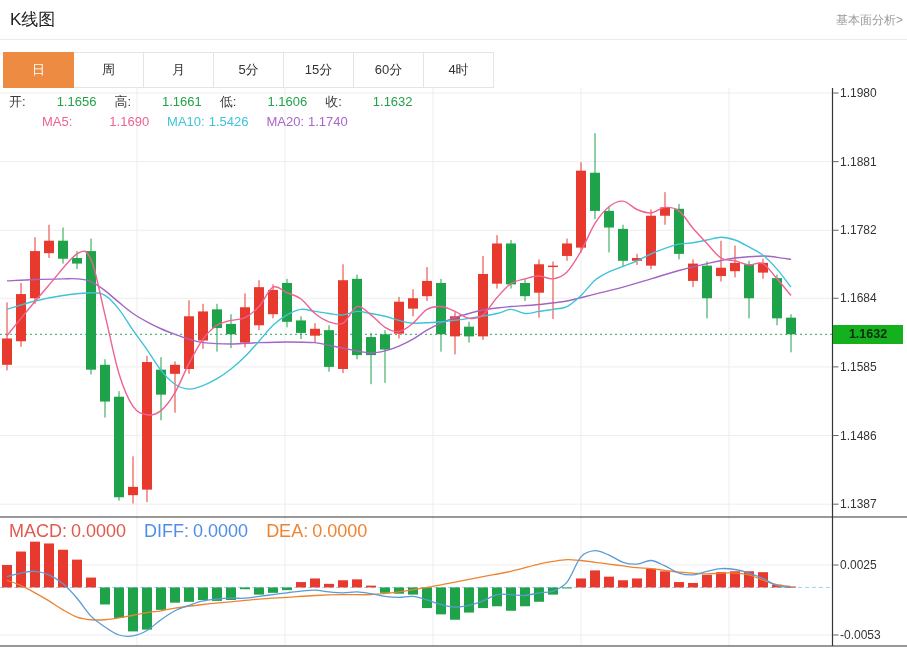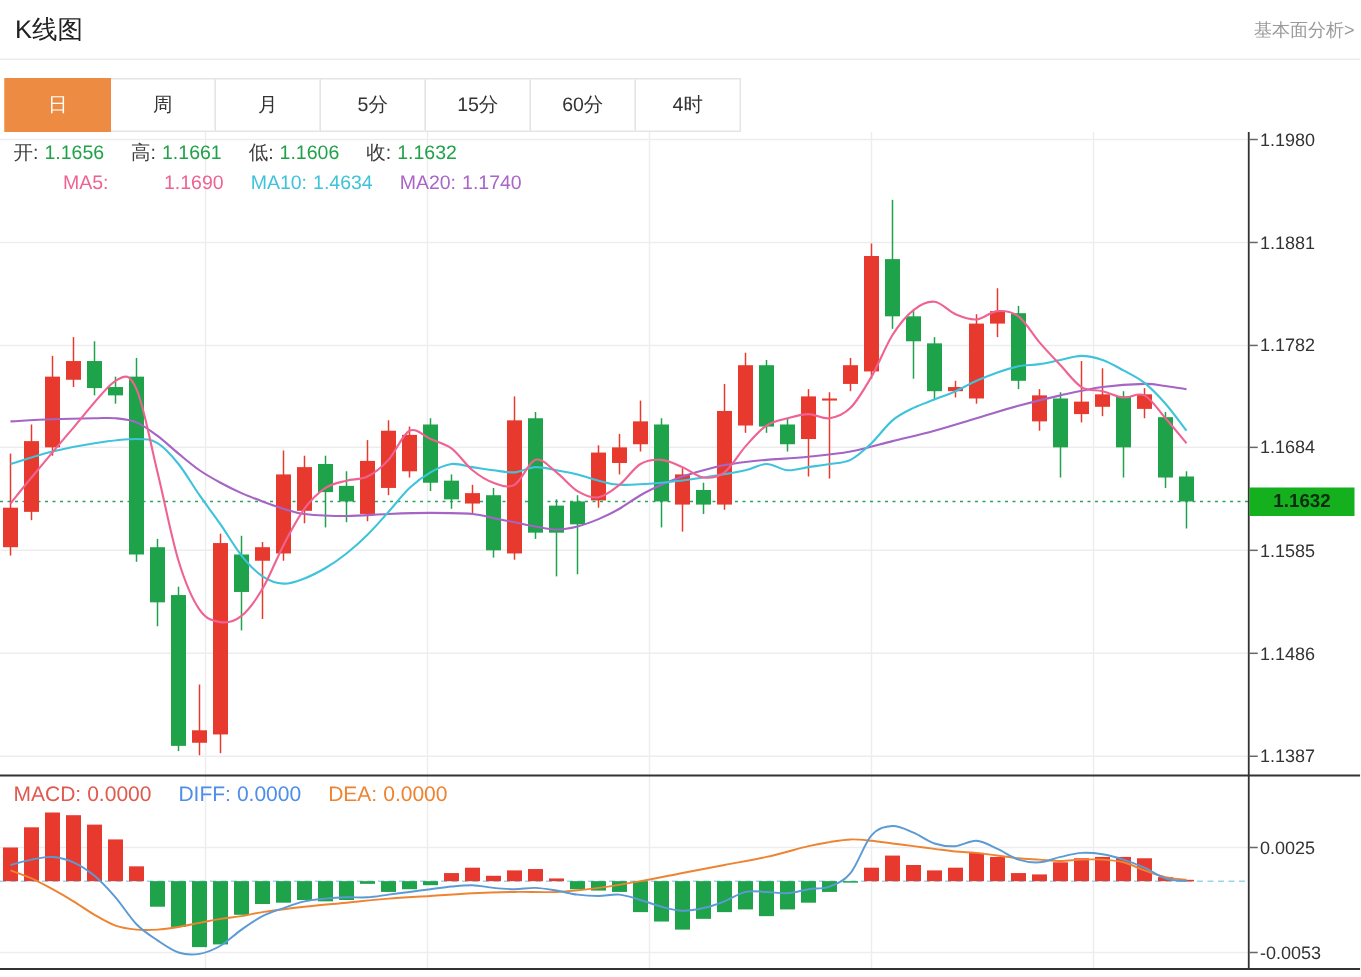--- a/index.html
+++ b/index.html
@@ -14,21 +14,21 @@
   .tab{width:69px;height:34px;line-height:34px;text-align:center;font-size:13px;color:#333;
        background:#fff;border:1px solid #e4e4e4;margin-left:-1px;cursor:pointer;box-sizing:content-box;}
   .tab.active{background:#ed8b43;border-color:#ed8b43;color:#fff;position:relative;z-index:2;}
   
   #chart-svg{position:absolute;left:0;top:0;width:907px;height:651px;}
   
   .legend{position:absolute;left:9px;font-size:13px;white-space:nowrap;z-index:5;}
   .legend span{margin-right:4px;}
   .legend .gap{margin-right:18px;}
   .lbl{color:#3c3c3c;}
-  .val-green{color:#21a24a;}
+  .val-green{color:#21a24a;margin-left:27px;}
   .ma5-c{color:#ef6292;margin-left:33px;}
   .ma10-c{color:#3fc3da;}
   .ma20-c{color:#a965c8;}
   .macd-c{color:#e05a50;}
   .diff-c{color:#4f8ee8;}
   .dea-c{color:#ee8432;}
   
   .axis-label{position:absolute;left:840px;width:64px;font-size:12px;color:#333;height:16px;line-height:16px;}
   .price-badge{position:absolute;left:833px;width:70px;height:19px;line-height:19px;text-align:center;
                font-size:12.5px;color:#0c2d10;font-weight:bold;z-index:4;}
@@ -257,24 +257,24 @@
       <line x1="832.5" y1="504.18619999999936" x2="838.5" y2="504.18619999999936" stroke="#666" stroke-width="1"></line>
       <line x1="832.5" y1="565" x2="838.5" y2="565" stroke="#666" stroke-width="1"></line>
       <line x1="832.5" y1="634.9972" x2="838.5" y2="634.9972" stroke="#666" stroke-width="1"></line>
     </svg>
 
   <div class="legend" style="top:93px;">
     <span class="lbl">开:</span><span class="val-green gap">1.1656</span><span class="lbl">高:</span><span class="val-green gap">1.1661</span><span class="lbl">低:</span><span class="val-green gap">1.1606</span><span class="lbl">收:</span><span class="val-green">1.1632</span>
   </div>
 
   <div class="legend" style="top:114px;">
-    <span class="ma5-c">MA5:</span><span class="ma5-c gap">1.1690</span><span class="ma10-c">MA10:</span><span class="ma10-c gap">1.4634</span><span class="ma20-c">MA20:</span><span class="ma20-c">1.1740</span>
+    <span class="ma5-c">MA5:</span><span class="ma5-c gap">1.1690</span><span class="ma10-c">MA10:</span><span class="ma10-c gap">1.5426</span><span class="ma20-c">MA20:</span><span class="ma20-c">1.1740</span>
   </div>
 
-  <div class="legend" style="top:521px;font-size:14px;">
+  <div class="legend" style="top:521px;font-size:18px;">
     <span class="macd-c">MACD:</span><span class="macd-c gap">0.0000</span><span class="diff-c">DIFF:</span><span class="diff-c gap">0.0000</span><span class="dea-c">DEA:</span><span class="dea-c">0.0000</span>
   </div>
 
   <div id="axis-labels">
       <div class="axis-label" style="top: 85px;">1.1980</div>
       <div class="axis-label" style="top: 153.647px;">1.1881</div>
       <div class="axis-label" style="top: 222.293px;">1.1782</div>
       <div class="axis-label" style="top: 290.246px;">1.1684</div>
       <div class="axis-label" style="top: 358.893px;">1.1585</div>
       <div class="axis-label" style="top: 427.54px;">1.1486</div>

